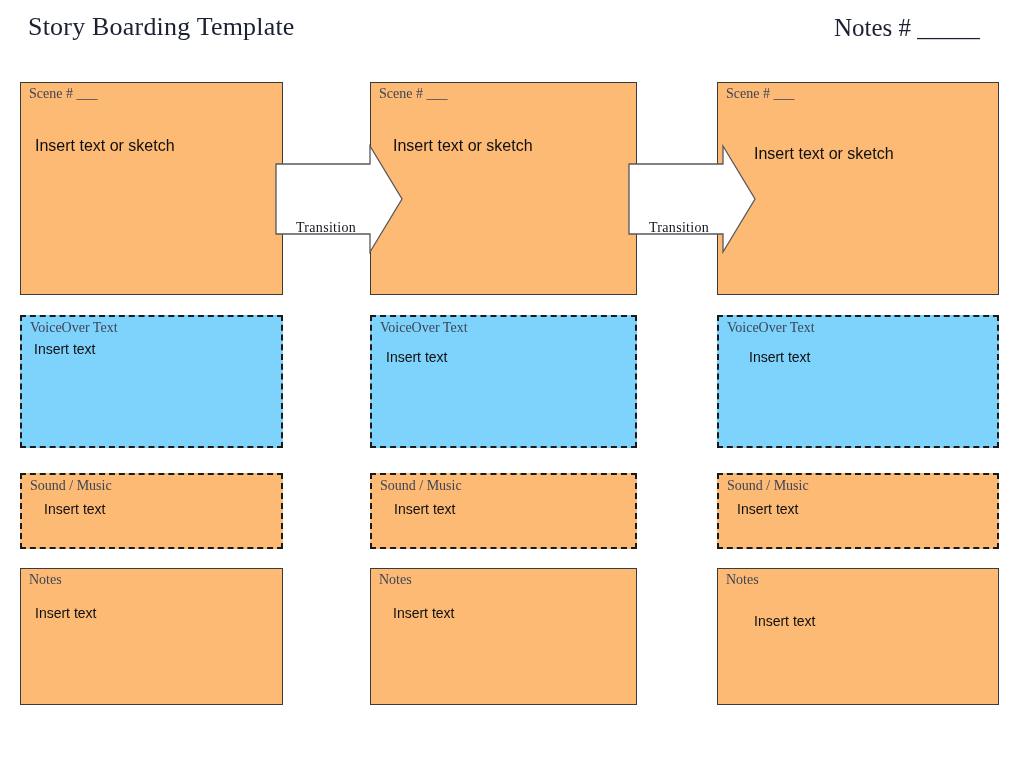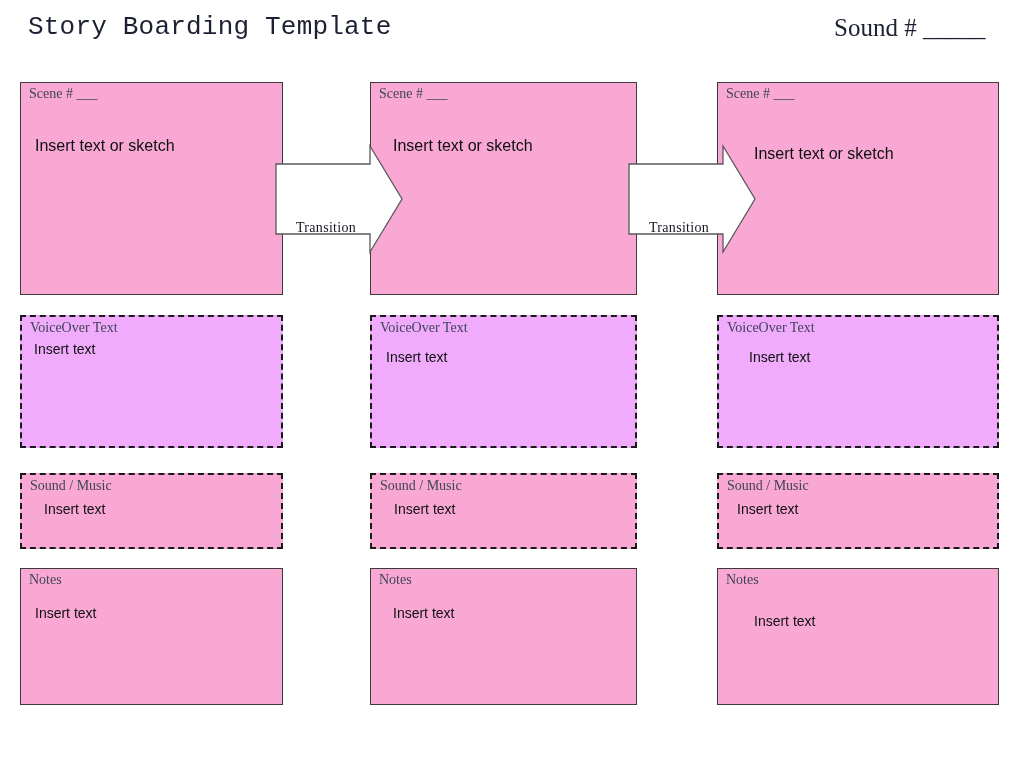--- a/index.html
+++ b/index.html
@@ -13,50 +13,50 @@
     position: relative;
     overflow: hidden;
     font-family: "Liberation Sans", sans-serif;
   }
 
   
   #page-title {
     position: absolute;
     left: 28px;
     top: 12px;
-    font-family: Liberation Mono, monospace;
+    font-family: Liberation Serif, serif;
     font-size: 26px;
     color: #1c2033;
     white-space: nowrap;
     letter-spacing: 0.2px;
   }
   #page-number-label {
     position: absolute;
     left: 834px;
     top: 14px;
     font-family: "Liberation Serif", serif;
     font-size: 25px;
     color: #1c2033;
     white-space: nowrap;
   }
 
   
   .panel {
     position: absolute;
     box-sizing: border-box;
-    background: #f9a8d4;
+    background: #fdba74;
   }
   .panel.solid {
     border: 1px solid #3b3b3b;
   }
   .panel.dashed {
     border: 2px dashed #1a1a1a;
   }
   .panel.shaded {
-    background: #f0abfc;
+    background: #7dd3fc;
   }
   .panel-label {
     position: absolute;
     left: 8px;
     top: 3px;
     font-family: "Liberation Serif", serif;
     font-size: 14px;
     color: #3f4455;
     white-space: nowrap;
   }
@@ -89,21 +89,21 @@
     color: #14171f;
     white-space: nowrap;
     letter-spacing: 0.3px;
   }
 </style>
 </head>
 <body>
 
 <div id="page-title">Story Boarding Template</div>
 
-<div id="page-number-label">Sound # _____</div>
+<div id="page-number-label">Notes # _____</div>
 
 <div class="panel solid scene-box" style="left:20px; top:82px; width:263px; height:213px;">
   <div class="panel-label scene-label">Scene # ___</div>
   <div class="panel-body scene-body" style="left:14px; top:54px;">Insert text or sketch</div>
 </div>
 
 <div class="panel dashed shaded" style="left:20px; top:315px; width:263px; height:133px;">
   <div class="panel-label">VoiceOver Text</div>
   <div class="panel-body" style="left:12px; top:24px;">Insert text</div>
 </div>

